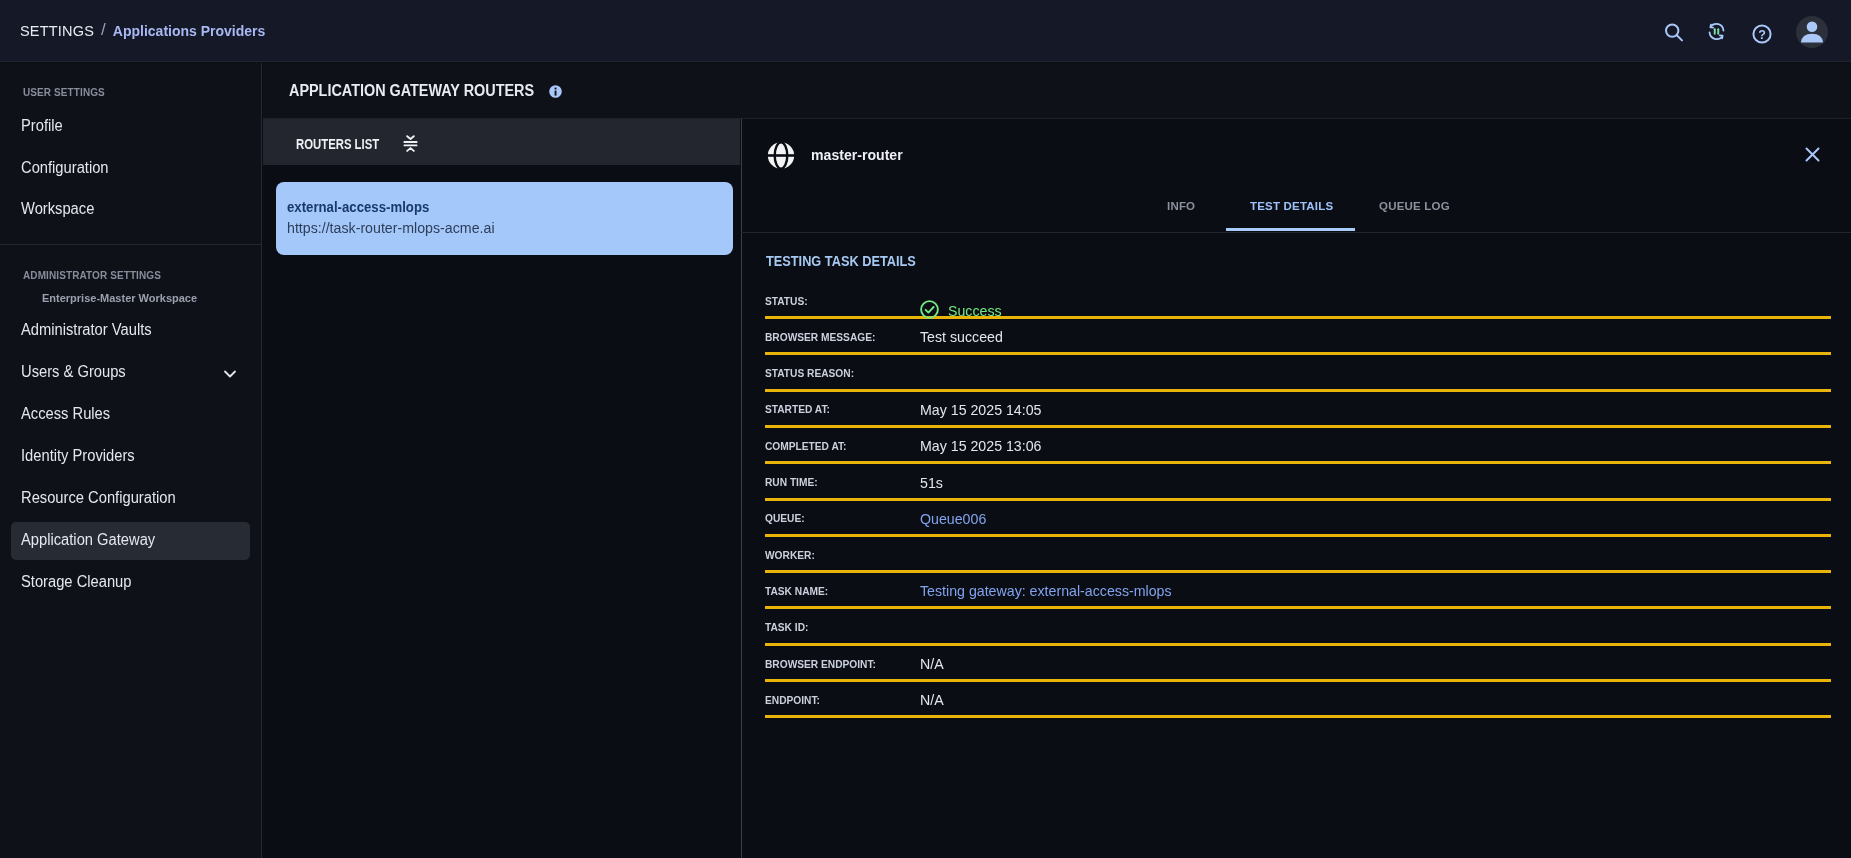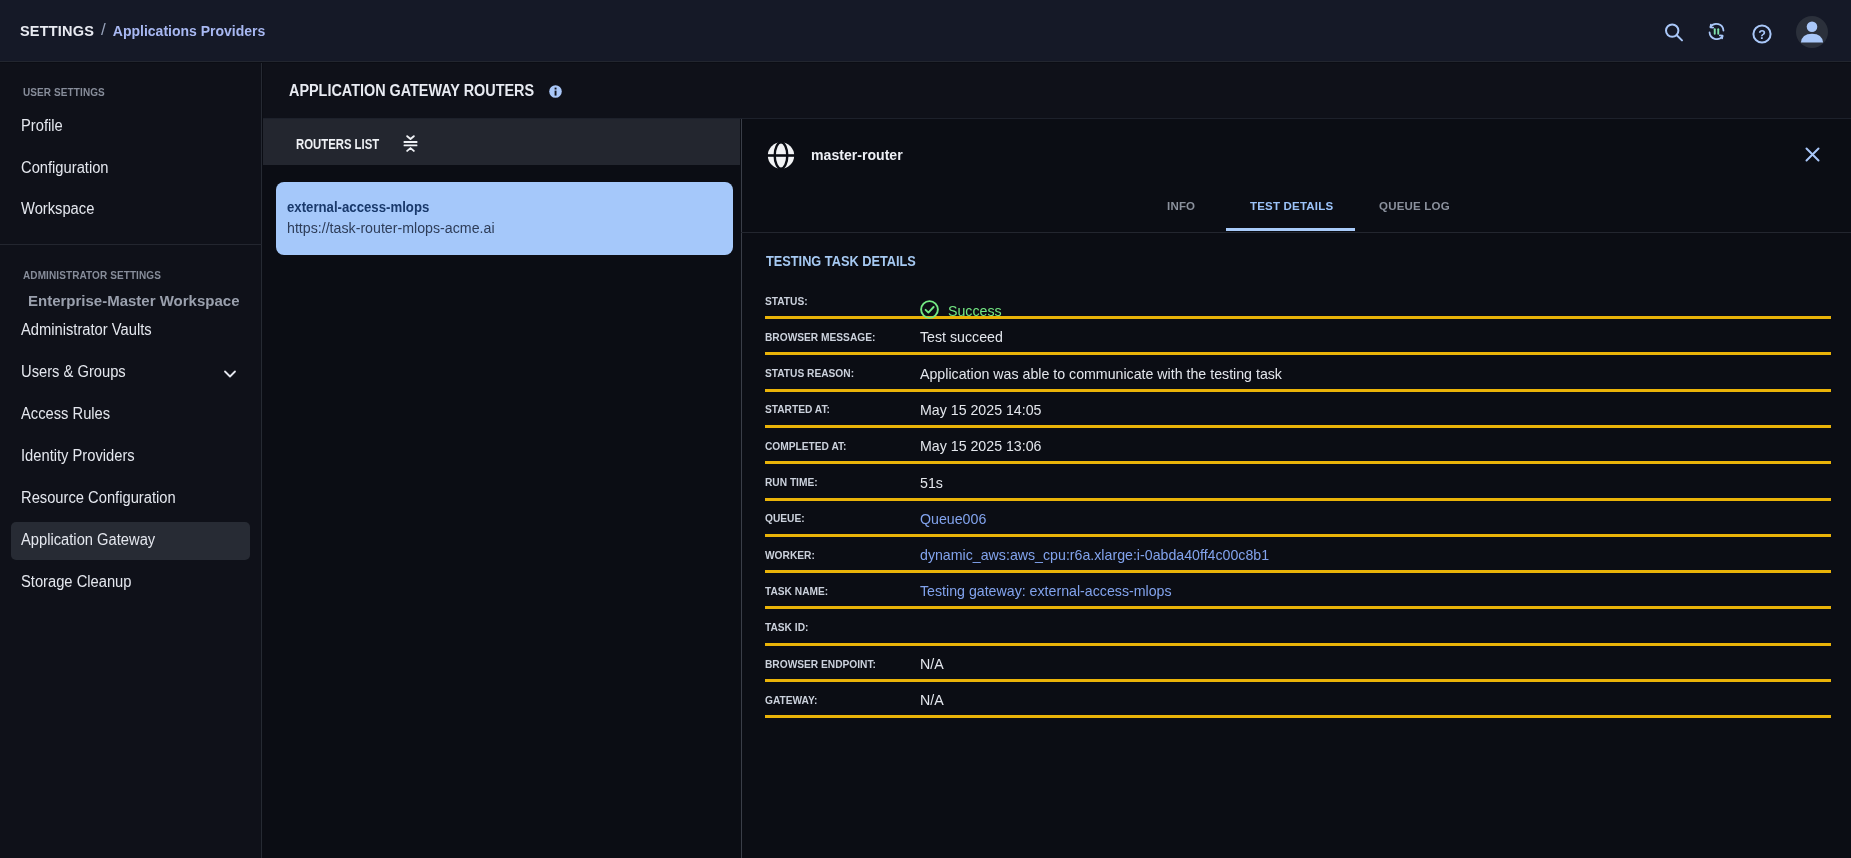--- a/index.html
+++ b/index.html
@@ -3,21 +3,21 @@
 <meta charset="utf-8">
 <style>
 *{margin:0;padding:0;box-sizing:border-box}
 html,body{width:1851px;height:858px;background:#0b0d14;font-family:"Liberation Sans",sans-serif;overflow:hidden}
 .abs{position:absolute}
 body{position:relative}
 
 
 #topbar{left:0;top:0;width:1851px;height:62px;background:#151927;border-bottom:1px solid #22262f}
 #crumbs{left:20px;top:0;height:62px;display:flex;align-items:center;font-size:14.5px}
-#crumbs .c1{color:#e9ebf2;font-weight:bold;letter-spacing:.2px}
+#crumbs .c1{color:#e9ebf2;font-weight:normal;letter-spacing:.2px}
 #crumbs .sep{color:#95a0b8;margin:0 7px;font-weight:400;font-size:17px;position:relative;top:-1px}
 #crumbs .c2{color:#a8b8f2;font-weight:bold;font-size:14px}
 
 
 #sidebar{left:0;top:63px;width:262px;height:795px;background:#0f1119;border-right:1px solid #262a33}
 .navhead{position:absolute;left:23px;color:#878d9a;font-size:10px;font-weight:bold;letter-spacing:.1px;white-space:nowrap}
 .navitem{position:absolute;left:21px;color:#e4e7ee;font-size:16px;white-space:nowrap;transform:scaleX(.92);transform-origin:left top}
 #navhl{left:11px;top:522px;width:239px;height:38px;background:#272b34;border-radius:5px}
 #sidediv{left:0;top:244px;width:262px;height:1px;background:#23262f}
 
@@ -83,21 +83,21 @@
 </svg>
 
 <div class="abs" id="sidebar"></div>
 <div class="abs" id="navhl"></div>
 <div class="navhead" style="top:87px">USER SETTINGS</div>
 <div class="navitem" style="top:117px">Profile</div>
 <div class="navitem" style="top:159px">Configuration</div>
 <div class="navitem" style="top:200px">Workspace</div>
 <div class="abs" id="sidediv"></div>
 <div class="navhead" style="top:270px">ADMINISTRATOR SETTINGS</div>
-<div class="navhead" style="left:28px;top:292px;font-size:15px;letter-spacing:0;color:#9aa0ad">Enterprise-Master Workspace</div>
+<div class="navhead" style="left:42px;top:292px;font-size:11px;letter-spacing:0;color:#9aa0ad">Enterprise-Master Workspace</div>
 <div class="navitem" style="top:321px">Administrator Vaults</div>
 <div class="navitem" style="top:363px">Users &amp; Groups</div>
 <svg class="abs" style="left:222px;top:366px" width="16" height="16" viewBox="0 0 16 16">
   <path d="M3 5.5 L8 10.5 L13 5.5" fill="none" stroke="#e4e7ee" stroke-width="1.8" stroke-linecap="round" stroke-linejoin="round"></path>
 </svg>
 <div class="navitem" style="top:405px">Access Rules</div>
 <div class="navitem" style="top:447px">Identity Providers</div>
 <div class="navitem" style="top:489px">Resource Configuration</div>
 <div class="navitem" style="top:531px">Application Gateway</div>
 <div class="navitem" style="top:573px">Storage Cleanup</div>
@@ -151,49 +151,47 @@
       <path d="M5.6 9.8 L8.4 12.6 L13.6 7" fill="none" stroke="#74e884" stroke-width="1.9" stroke-linecap="round" stroke-linejoin="round"></path>
     </svg>
     Success</div>
 </div>
 <div class="row" style="top:319.3px">
     <div class="lbl">BROWSER MESSAGE:</div>
     <div class="val">Test succeed</div>
   </div>
 <div class="row" style="top:355.6px">
     <div class="lbl">STATUS REASON:</div>
-    <div class="val">Application was able to communicate with the testing task</div>
   </div>
 <div class="row" style="top:391.9px">
     <div class="lbl">STARTED AT:</div>
     <div class="val">May 15 2025 14:05</div>
   </div>
 <div class="row" style="top:428.2px">
     <div class="lbl">COMPLETED AT:</div>
     <div class="val">May 15 2025 13:06</div>
   </div>
 <div class="row" style="top:464.5px">
     <div class="lbl">RUN TIME:</div>
     <div class="val">51s</div>
   </div>
 <div class="row" style="top:500.8px">
     <div class="lbl">QUEUE:</div>
     <div class="val link">Queue006</div>
   </div>
 <div class="row" style="top:537.1px">
     <div class="lbl">WORKER:</div>
-    <div class="val link">dynamic_aws:aws_cpu:r6a.xlarge:i-0abda40ff4c00c8b1</div>
   </div>
 <div class="row" style="top:573.4px">
     <div class="lbl">TASK NAME:</div>
     <div class="val link">Testing gateway: external-access-mlops</div>
   </div>
 <div class="row" style="top:609.7px">
     <div class="lbl">TASK ID:</div>
   </div>
 <div class="row" style="top:646px">
     <div class="lbl">BROWSER ENDPOINT:</div>
     <div class="val">N/A</div>
   </div>
 <div class="row" style="top:682.3px">
-    <div class="lbl">GATEWAY:</div>
+    <div class="lbl">ENDPOINT:</div>
     <div class="val">N/A</div>
   </div>
 
 </body></html>

